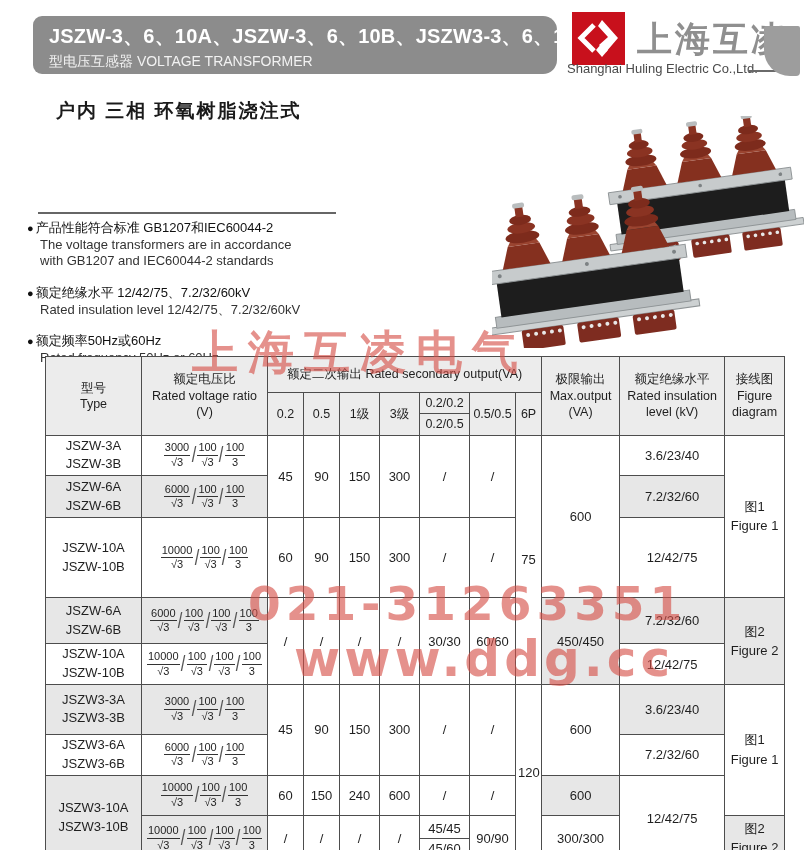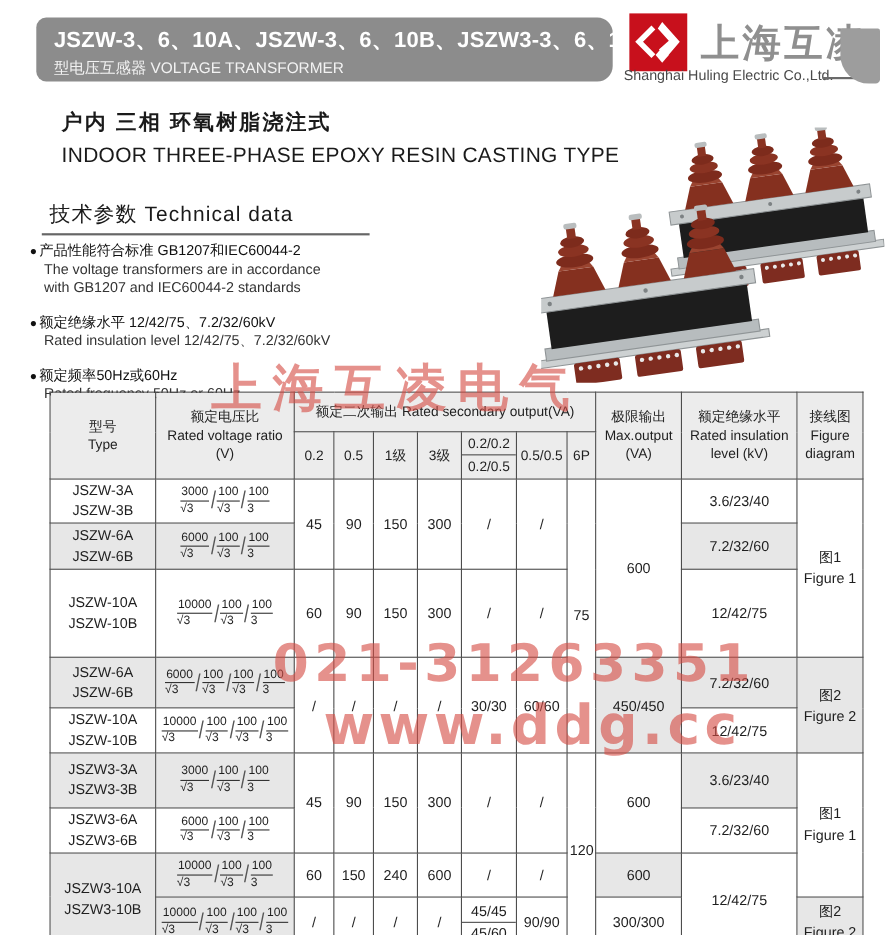--- a/index.html
+++ b/index.html
@@ -45,21 +45,21 @@
   
   .tbl-wrap{position:absolute;left:45px;top:356px;}
   table{border-collapse:collapse;table-layout:fixed;width:739px;}
   th,td{border:1px solid #4d4d4d;text-align:center;vertical-align:middle;padding:1px 2px;
     font-size:13px;color:#1f1f1f;overflow:hidden;}
   thead th{background:#ececec;font-weight:normal;font-size:12.5px;line-height:1.3;}
   .g{background:#e7e7e7;}
   .l{line-height:1.3;}
   .type-cell{font-size:13px;line-height:1.45;}
   .ratio-cell{white-space:nowrap;padding:0;}
-  .frac{display:inline-flex;flex-direction:column;align-items:flex-start;font-size:11px;line-height:1.05;
+  .frac{display:inline-flex;flex-direction:column;align-items:center;font-size:11px;line-height:1.05;
     vertical-align:middle;}
   .frac .num{border-bottom:1px solid #333;padding:0 1px 1px;}
   .frac .den{padding-top:1px;}
   .fsl{display:inline-block;font-size:22px;font-weight:300;color:#555;margin:0 0.5px;transform:scaleX(0.75);
     vertical-align:middle;}
   td.stack,th.stack{padding:0;}
   .stack .top{border-bottom:1px solid #4d4d4d;padding:2px 0;}
   .stack .bot{padding:2px 0;}
   .fig-cell{line-height:1.5;margin-left:23px;}
 </style>
@@ -79,24 +79,22 @@
     <polygon points="30,8 46,26 34,40 27,33 36,25 26,14" fill="#fff"></polygon>
     <polygon points="30,45 24,38 30,31 36,38" fill="#fff"></polygon>
   </svg>
   <div class="brand-zh">上海互凌</div>
   <div class="brand-en">Shanghai Huling Electric Co.,Ltd.</div>
   <div class="brand-line"></div>
   <div class="corner-swoosh"></div>
 
   <div class="intro">
     <div class="intro-zh">户内  三相  环氧树脂浇注式</div>
-    <div class="intro-en">INDOOR THREE-PHASE EPOXY RESIN CASTING TYPE</div>
   </div>
 
-  <div class="sect">技术参数  Technical data</div>
   <div class="sect-underline"></div>
 
   <div class="features">
     <div class="feature">
       <div class="f-zh"><span class="dot">●</span><span>产品性能符合标准 GB1207和IEC60044-2</span></div>
       <div class="f-en">The voltage transformers are in accordance</div>
       <div class="f-en">with GB1207 and IEC60044-2 standards</div>
     </div>
     <div class="feature">
       <div class="f-zh"><span class="dot">●</span><span>额定绝缘水平 12/42/75、7.2/32/60kV</span></div>

